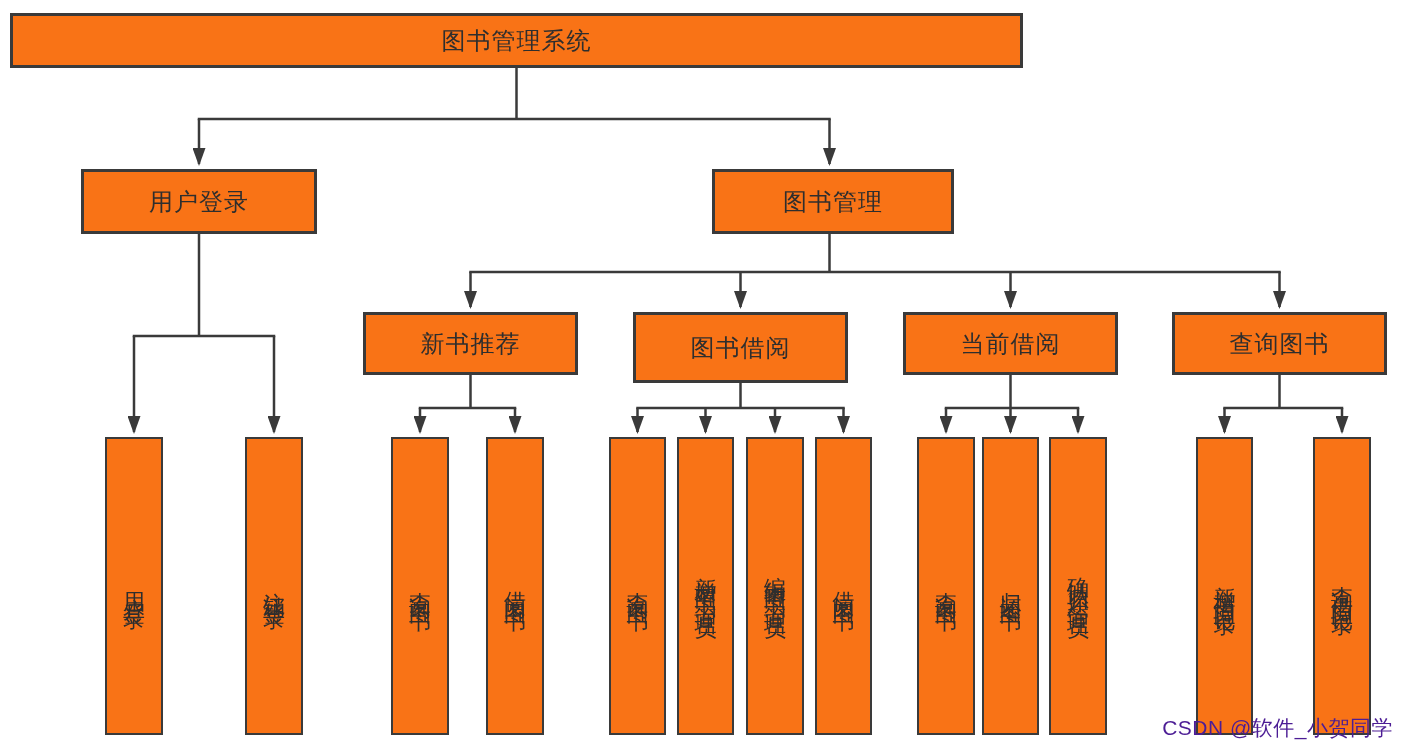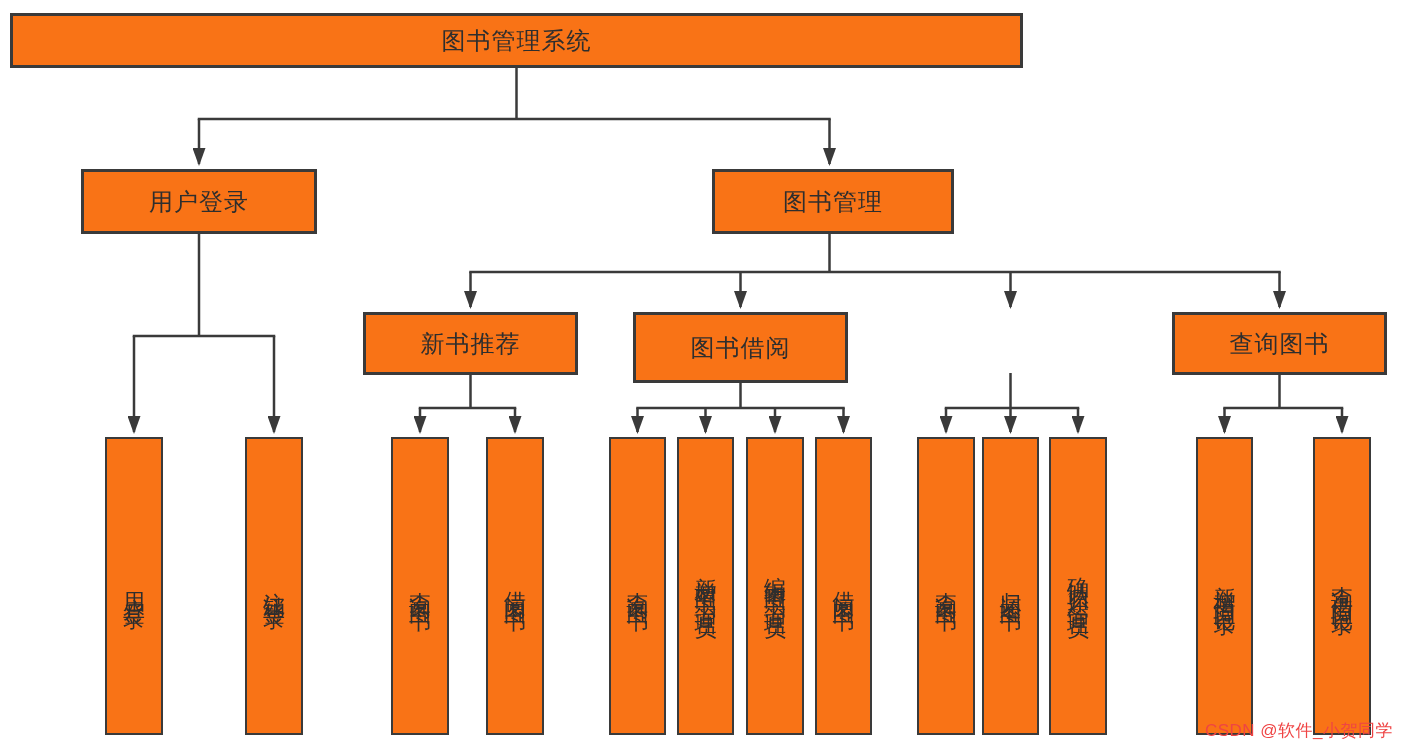--- a/index.html
+++ b/index.html
@@ -36,23 +36,23 @@
     text-orientation: mixed;
     font-size: 22px;
     letter-spacing: 6px;
     line-height: 1;
     white-space: normal;
   }
   .watermark {
     position: absolute;
     right: 12px;
     bottom: 5px;
-    font-size: 17px;
+    font-size: 21px;
     letter-spacing: 0.5px;
-    color: #ef4444;
+    color: #4c1d95;
     z-index: 5;
   }
 </style>
 </head>
 <body>
 
 <div class="canvas">
 
   <svg class="wires" width="1405" height="747" viewBox="0 0 1405 747">
     <defs>
@@ -104,20 +104,21 @@
     </g>
   </svg>
 
   <div class="box hbox" style="left:10px;top:13px;width:1013px;height:55px">图书管理系统</div>
 
   <div class="box hbox" style="left:81px;top:169px;width:236px;height:65px">用户登录</div>
   <div class="box hbox" style="left:712px;top:169px;width:242px;height:65px">图书管理</div>
 
   <div class="box hbox" style="left:363px;top:312px;width:215px;height:63px">新书推荐</div>
   <div class="box hbox" style="left:633px;top:312px;width:215px;height:71px">图书借阅</div>
+  <div class="box hbox" style="left:903px;top:312px;width:215px;height:63px">当前借阅</div>
   <div class="box hbox" style="left:1172px;top:312px;width:215px;height:63px">查询图书</div>
 
   <div class="box vbox" style="left:105px;width:58px">用户登录</div>
   <div class="box vbox" style="left:245px;width:58px">注销登录</div>
 
   <div class="box vbox" style="left:391px;width:58px">查询图书</div>
   <div class="box vbox" style="left:486px;width:58px">借阅图书</div>
 
   <div class="box vbox" style="left:609px;width:57px">查询图书</div>
   <div class="box vbox" style="left:677px;width:57px">新增图书（管理员）</div>

